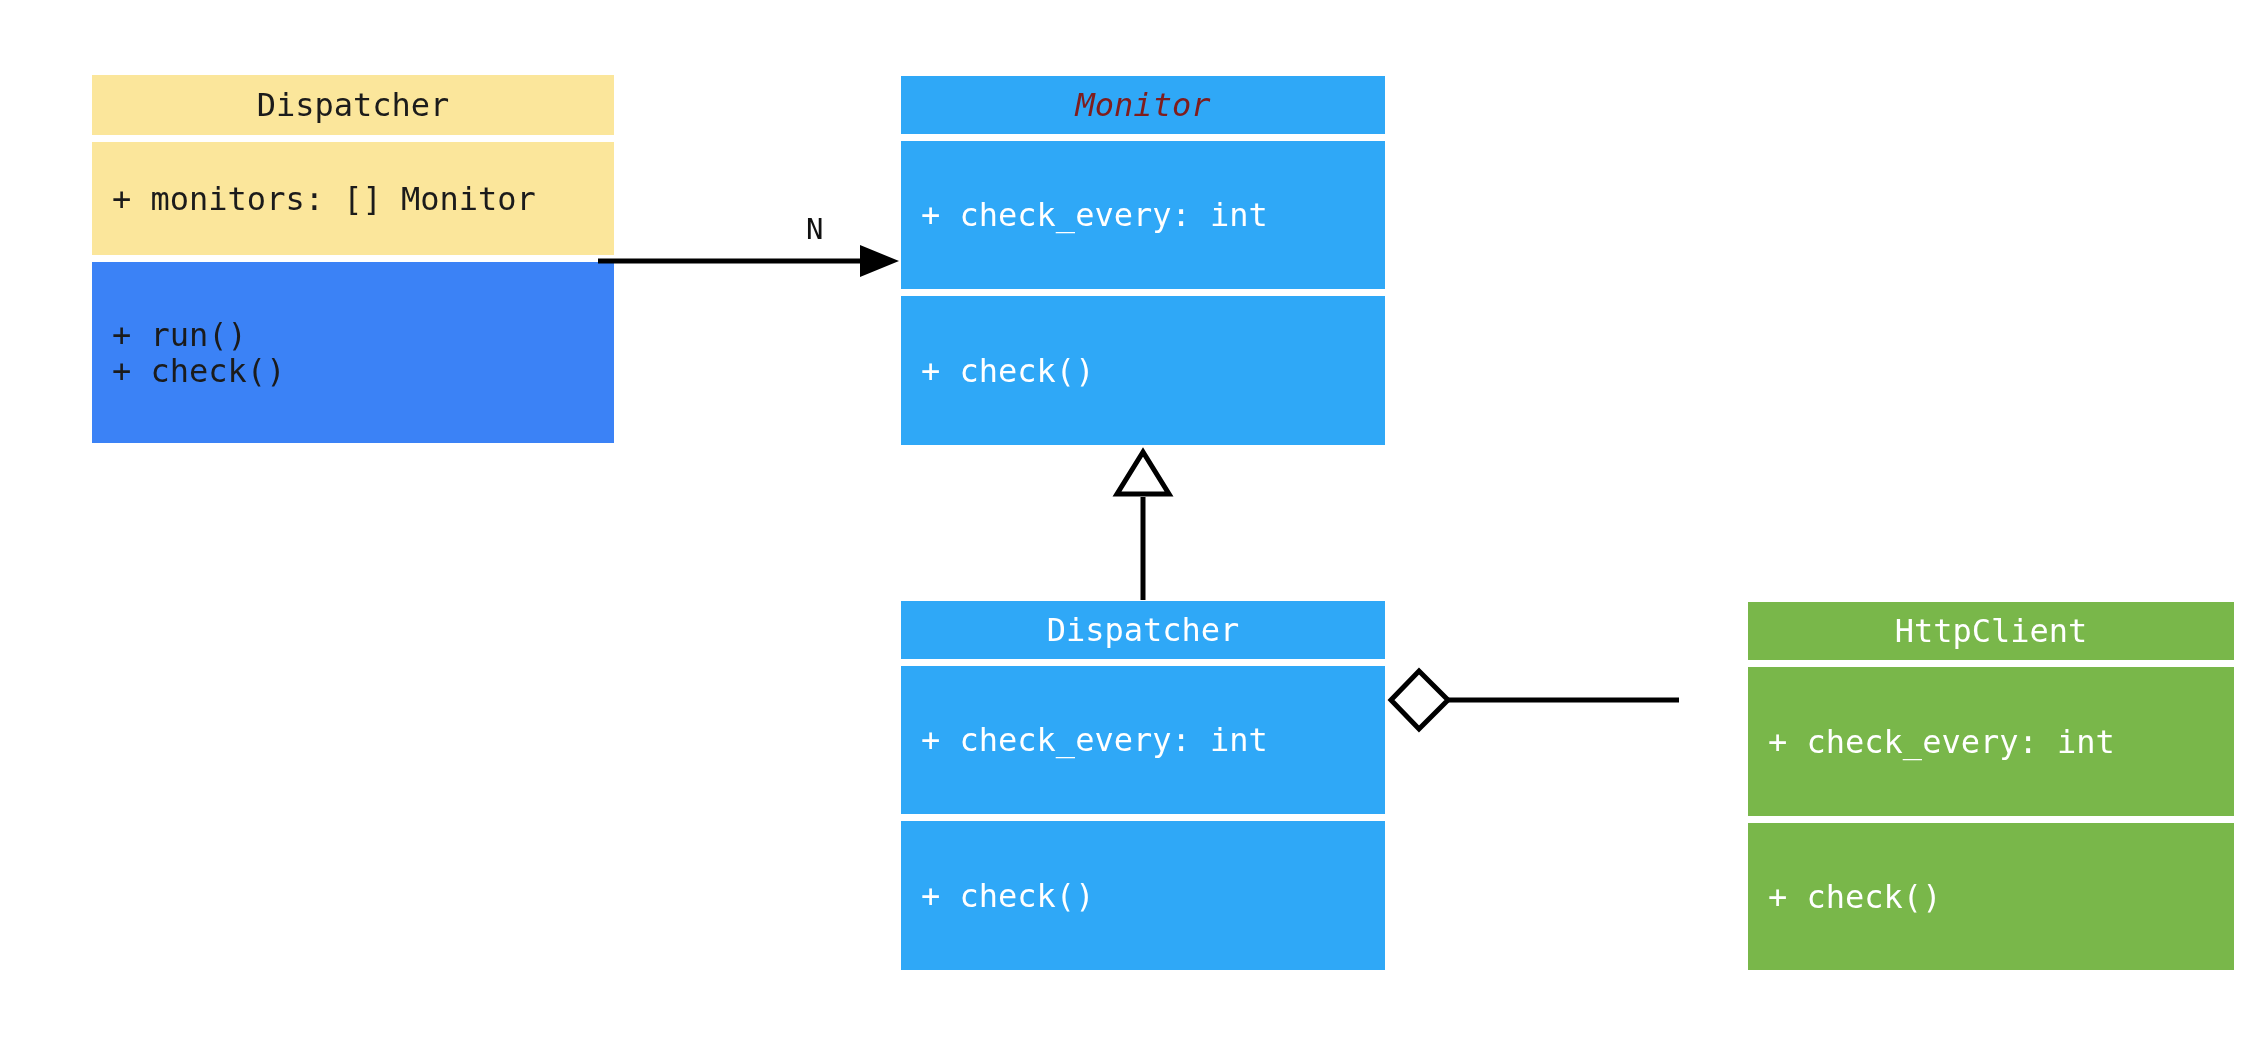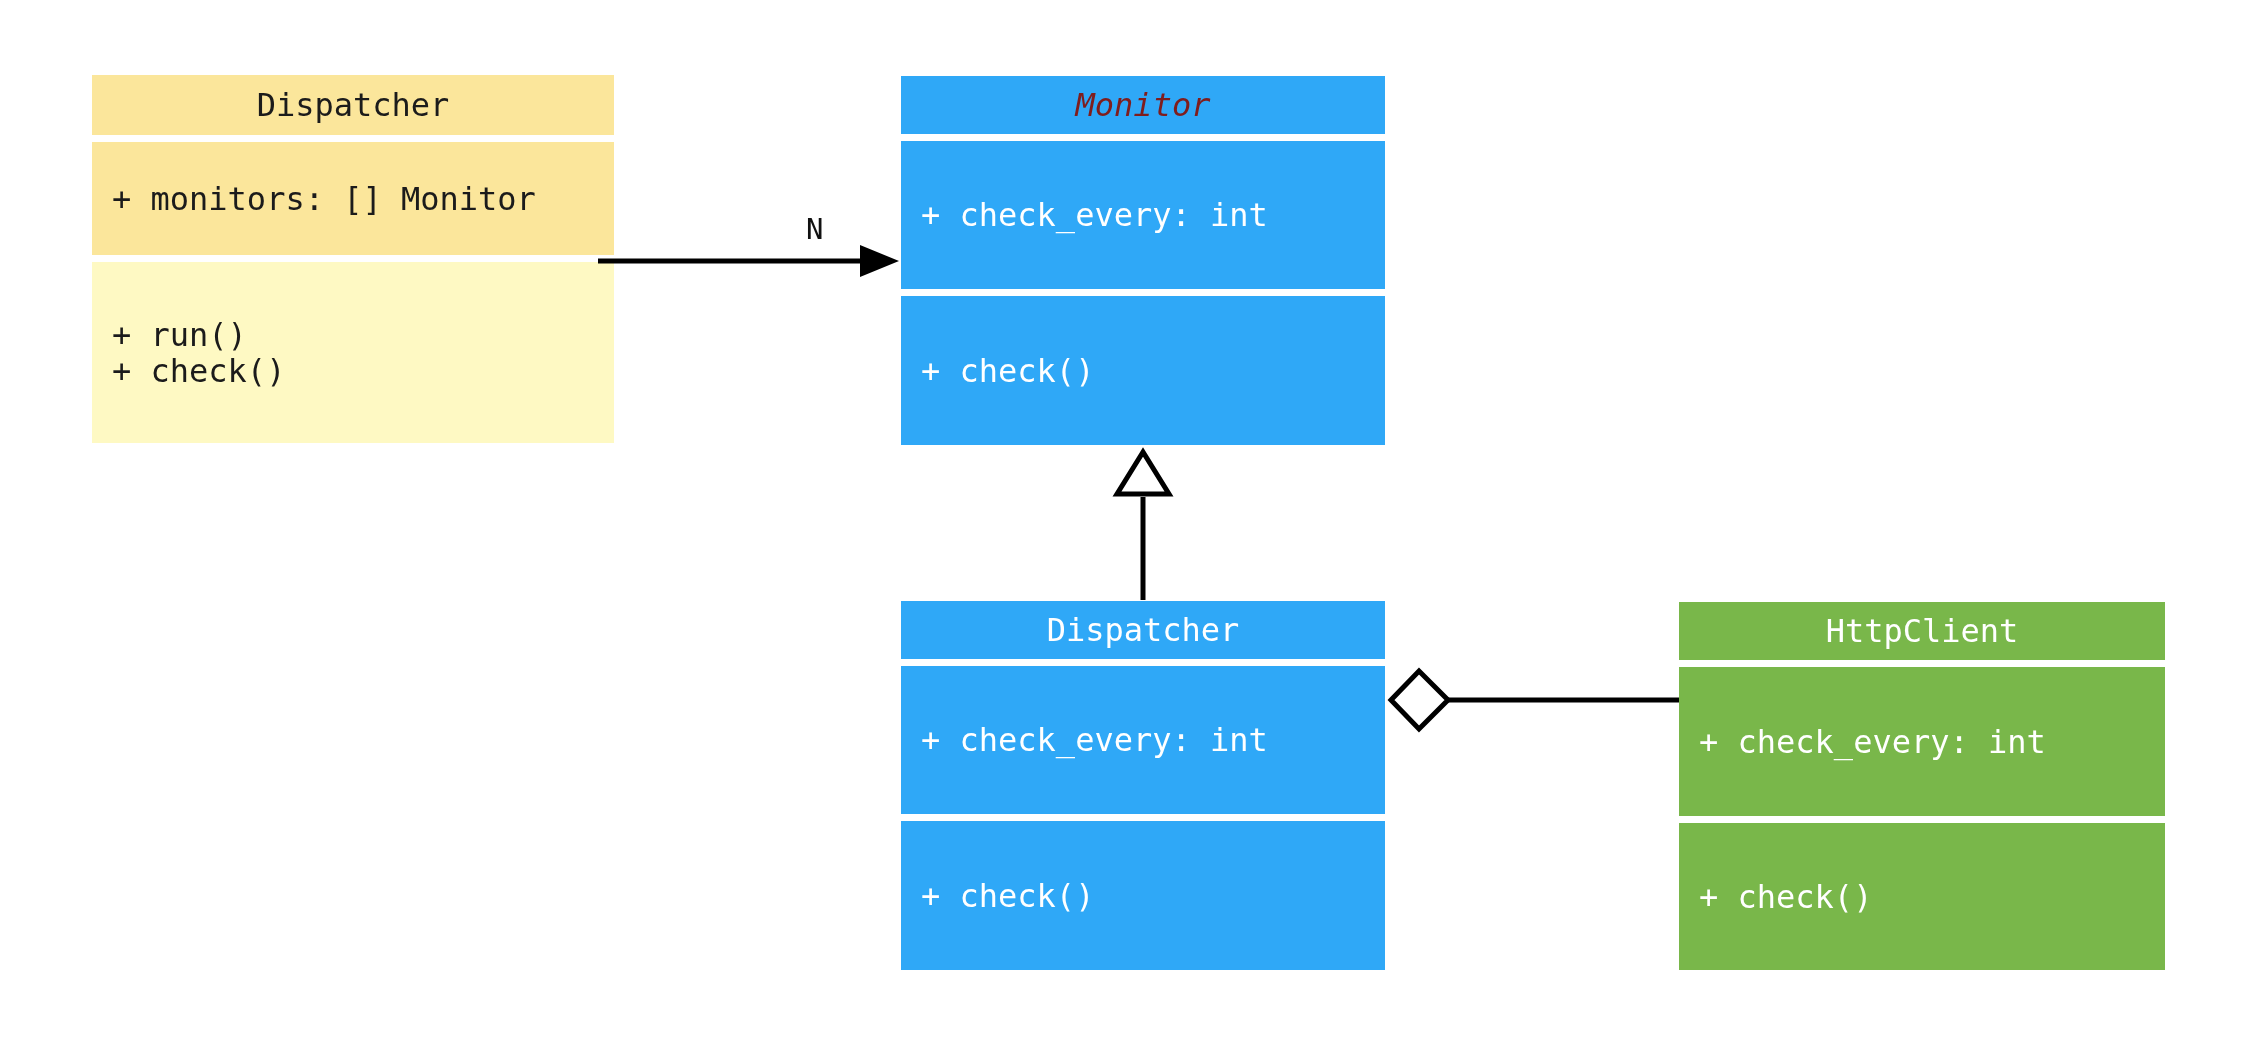--- a/index.html
+++ b/index.html
@@ -39,21 +39,21 @@
   .box-dispatcher .attrs { height: 113px; justify-content: center; }
 
   .box-monitor { left: 901px; top: 76px; width: 484px; height: 369px; }
   .box-monitor .title { height: 58px; font-style: italic; }
   .box-monitor .attrs { height: 148px; }
 
   .box-httpmonitor { left: 901px; top: 601px; width: 484px; height: 369px; }
   .box-httpmonitor .title { height: 58px; }
   .box-httpmonitor .attrs { height: 148px; }
 
-  .box-httpclient { left: 1679px; top: 602px; width: 486px; height: 368px; }
+  .box-httpclient { left: 1748px; top: 602px; width: 486px; height: 368px; }
   .box-httpclient .title { height: 58px; }
   .box-httpclient .attrs { height: 149px; }
 
   .connectors {
     position: absolute;
     left: 0; top: 0;
     width: 2244px;
     height: 1048px;
     pointer-events: none;
   }
@@ -69,21 +69,21 @@
 </head>
 <body>
 
 <div class="canvas">
 
   <div class="uml-class box-dispatcher">
     <div class="sec title" style="background-color: rgb(251, 230, 155); color: rgb(27, 27, 27);">Dispatcher</div>
     <div class="sec attrs" style="background-color: rgb(251, 230, 155); color: rgb(27, 27, 27);">
       <div class="line">+ monitors: [] Monitor</div>
     </div>
-    <div class="sec methods" style="background-color: #fef9c3; color: rgb(27, 27, 27);">
+    <div class="sec methods" style="background-color: #3b82f6; color: rgb(27, 27, 27);">
       <div class="line">+ run()</div>
       <div class="line">+ check()</div>
     </div>
   </div>
 
   <div class="uml-class box-monitor">
     <div class="sec title" style="background-color: rgb(47, 168, 247); color: #7f1d1d;">Monitor</div>
     <div class="sec attrs" style="background-color: rgb(47, 168, 247); color: rgb(255, 255, 255);">
       <div class="line">+ check_every: int</div>
     </div>

